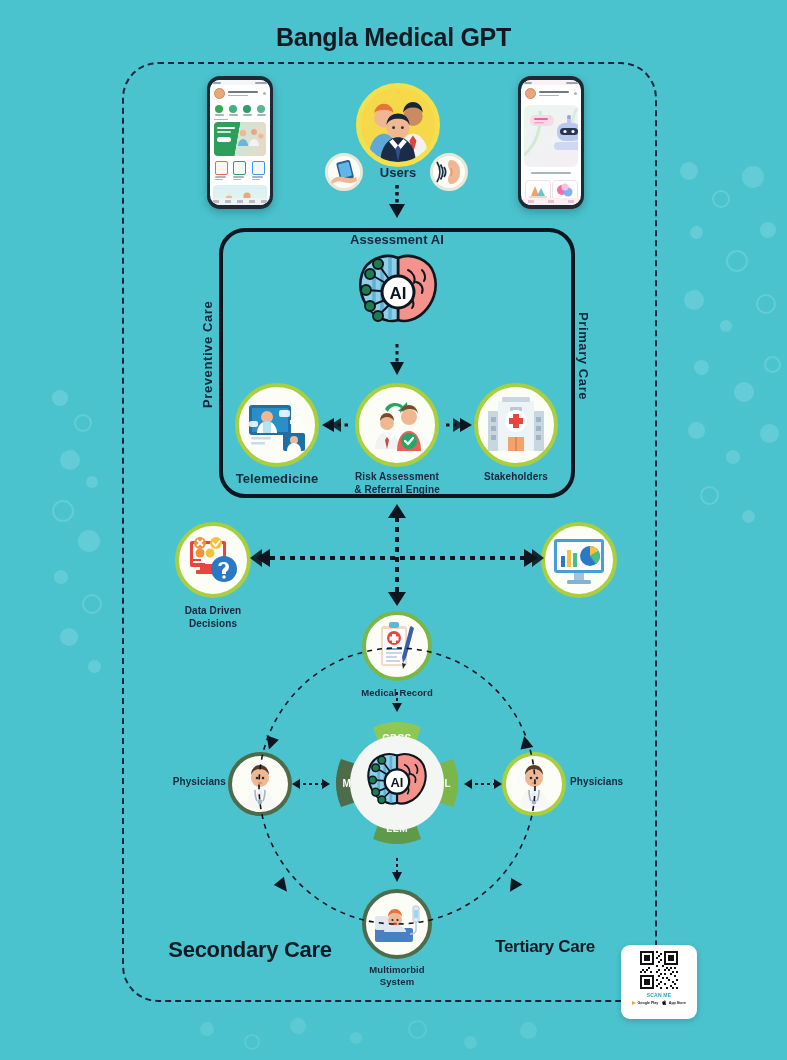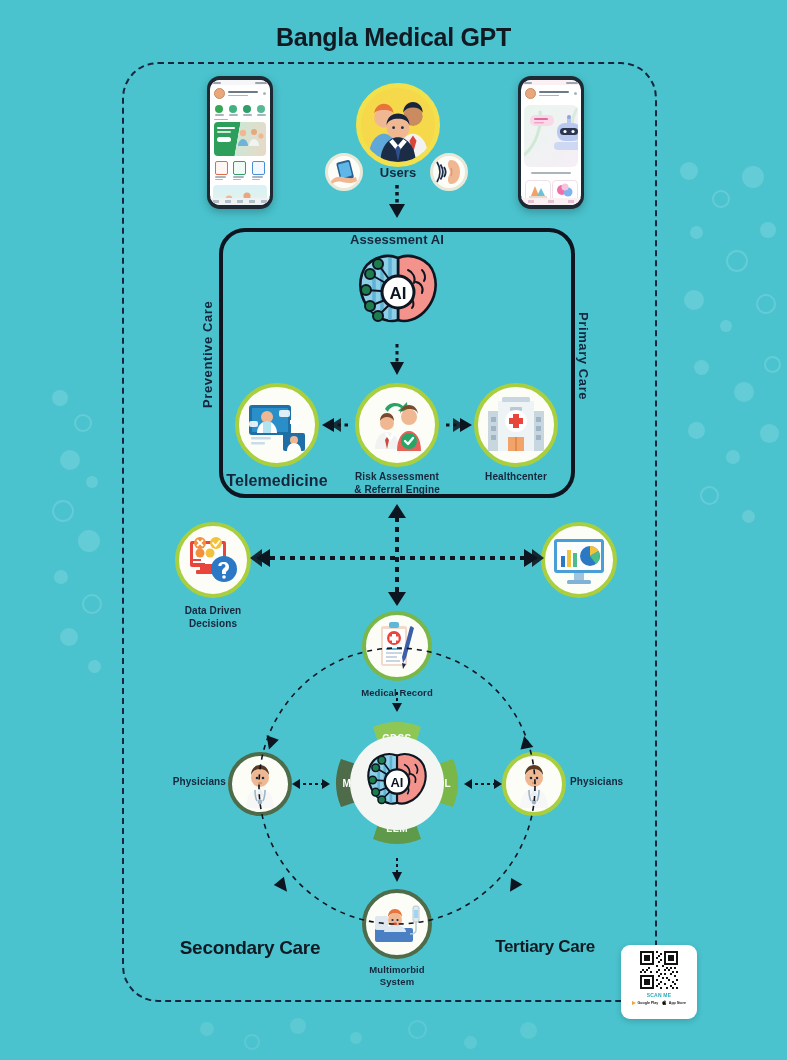--- a/index.html
+++ b/index.html
@@ -383,21 +383,21 @@
       <rect x="34" y="17" width="11" height="7" rx="2" fill="#fff" opacity=".85"></rect>
       <rect x="4" y="28" width="9" height="6" rx="2" fill="#fff" opacity=".85"></rect>
       <rect x="38" y="40" width="22" height="18" rx="2" fill="#1d6fa5"></rect>
       <circle cx="49" cy="47" r="4" fill="#f0b892"></circle>
       <path d="M42 58c0-5 3-8 7-8s7 3 7 8z" fill="#fff"></path>
       <path d="M48 24h4v3h3v4h-3v3h-4v-3h-3v-4h3z" fill="#fff"></path>
       <rect x="6" y="44" width="20" height="2.5" rx="1" fill="#c9dce8"></rect>
       <rect x="6" y="49" width="14" height="2.5" rx="1" fill="#c9dce8"></rect>
     </svg>
   </div>
-  <div class="t" style="left:217px;top:471px;width:120px;font-size:16px;">Telemedicine</div>
+  <div class="t" style="left:217px;top:471px;width:120px;font-size:13px;">Telemedicine</div>
 
   <div class="circ ring-lime" style="left:355px;top:383px;width:84px;height:84px;">
     <svg width="64" height="64" viewBox="0 0 64 64">
       <path d="M20 16c3-7 13-8 18-3l4-4 1 10-10-1 3-3c-4-3-11-2-13 4z" fill="#27a567"></path>
       <circle cx="22" cy="30" r="7" fill="#f0b892"></circle>
       <path d="M15 28c0-5 3-8 7-8s7 3 7 8c-2-3-4-4-7-4s-5 1-7 4z" fill="#7a4b2a"></path>
       <path d="M10 56c0-10 5-17 12-17s12 7 12 17z" fill="#f2f2f2"></path>
       <path d="M22 39l3 5 3-5 2 2-5 8-5-8z" fill="#fff"></path>
       <path d="M22 44l2 3-2 9-2-9z" fill="#c94a3c"></path>
       <circle cx="44" cy="24" r="8" fill="#f0b892"></circle>
@@ -424,21 +424,21 @@
       <rect x="7" y="24" width="5" height="5" fill="#9fb5c4"></rect>
       <rect x="7" y="33" width="5" height="5" fill="#9fb5c4"></rect>
       <rect x="7" y="42" width="5" height="5" fill="#9fb5c4"></rect>
       <rect x="52" y="24" width="5" height="5" fill="#9fb5c4"></rect>
       <rect x="52" y="33" width="5" height="5" fill="#9fb5c4"></rect>
       <rect x="52" y="42" width="5" height="5" fill="#9fb5c4"></rect>
       <rect x="24" y="44" width="16" height="14" fill="#f2a36a"></rect>
       <rect x="31" y="44" width="2" height="14" fill="#e08a4e"></rect>
     </svg>
   </div>
-  <div class="t" style="left:456px;top:471px;width:120px;font-size:10px;">Healthcenter</div>
+  <div class="t" style="left:456px;top:471px;width:120px;font-size:10px;">Stakeholders</div>
 
   <div class="vlab l" style="left:200px;top:408px;">Preventive Care</div>
   <div class="vlab r" style="left:591px;top:312px;">Primary Care</div>
 
   <div class="circ ring-lime" style="left:175px;top:522px;width:76px;height:76px;">
     <svg width="58" height="58" viewBox="0 0 58 58">
       <rect x="6" y="10" width="36" height="26" rx="2" fill="#e8453c"></rect>
       <rect x="9" y="13" width="30" height="20" fill="#fff"></rect>
       <circle cx="16" cy="12" r="6" fill="#f2903c"></circle>
       <path d="M13 9l6 6M19 9l-6 6" stroke="#fff" stroke-width="1.8"></path>
@@ -570,21 +570,21 @@
       <rect x="42" y="8" width="6" height="16" rx="2" fill="#dfe8ef" stroke="#b9c9d4"></rect>
       <path d="M45 24v8c0 3-3 4-6 4" stroke="#b9c9d4" stroke-width="1.5" fill="none"></path>
       <rect x="43" y="12" width="4" height="8" fill="#9fd6ef"></rect>
     </svg>
   </div>
   <div class="t" style="left:337px;top:964px;width:120px;font-size:9.5px;">
     <span>Multimorbid</span><br>
     <span>System</span>
   </div>
 
-  <div class="t ttl" style="left:155px;top:936px;width:190px;font-size:19px;">Secondary Care</div>
+  <div class="t ttl" style="left:155px;top:936px;width:190px;font-size:22px;">Secondary Care</div>
   <div class="t ttl" style="left:450px;top:936px;width:190px;font-size:17px;">Tertiary Care</div>
 
   <svg class="lay">
     <defs>
       <marker id="ah" markerWidth="8" markerHeight="8" refX="6" refY="4" orient="auto">
         <path d="M0 0 L7 4 L0 8 L2 4z" fill="#0d1620"></path>
       </marker>
       <marker id="ahs" markerWidth="7" markerHeight="7" refX="5" refY="3.5" orient="auto">
         <path d="M0 0 L6 3.5 L0 7 L1.8 3.5z" fill="#0d1620"></path>
       </marker>

